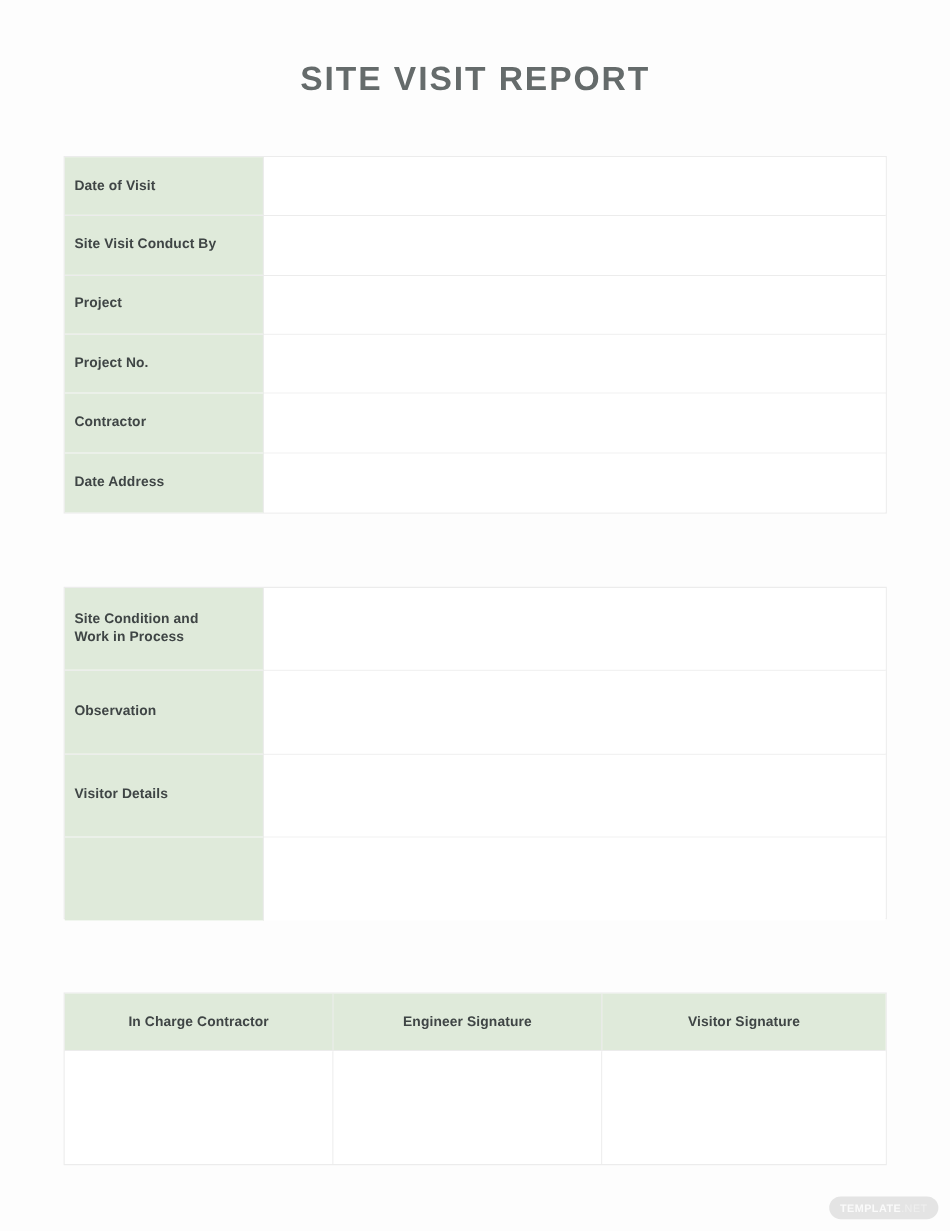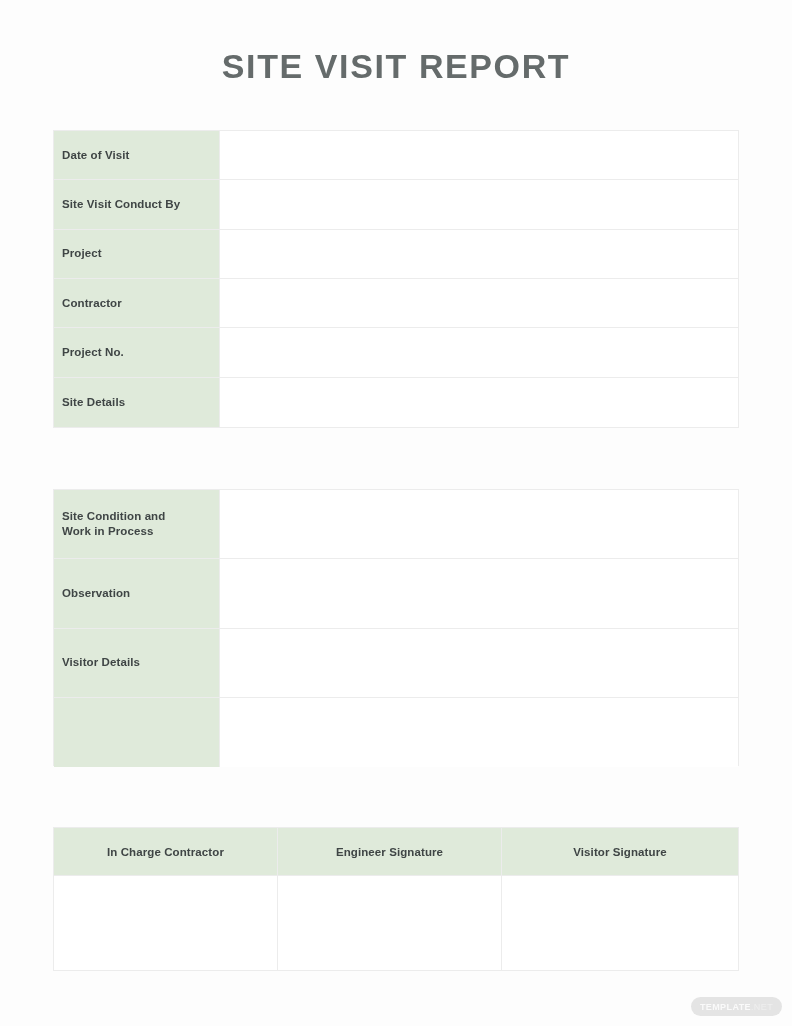--- a/index.html
+++ b/index.html
@@ -21,21 +21,21 @@
     inset: 0;
   }
 
   
   .doc-title {
     position: absolute;
     left: 0;
     top: 47px;
     width: 792px;
     text-align: center;
-    font-size: 34px;
+    font-size: 28px;
     font-weight: bold;
     letter-spacing: 1.6px;
     color: #656b6b;
     line-height: 38px;
     white-space: nowrap;
   }
 
   
   .tbl {
     position: absolute;
@@ -183,35 +183,35 @@
 
     <div class="row">
       <div class="label-cell">
         <span class="lbl-text">Project</span>
       </div>
       <div class="value-cell"></div>
     </div>
 
     <div class="row">
       <div class="label-cell">
+        <span class="lbl-text">Project No.</span>
+      </div>
+      <div class="value-cell"></div>
+    </div>
+
+    <div class="row">
+      <div class="label-cell">
         <span class="lbl-text">Contractor</span>
       </div>
       <div class="value-cell"></div>
     </div>
 
     <div class="row">
       <div class="label-cell">
-        <span class="lbl-text">Project No.</span>
-      </div>
-      <div class="value-cell"></div>
-    </div>
-
-    <div class="row">
-      <div class="label-cell">
-        <span class="lbl-text">Site Details</span>
+        <span class="lbl-text">Date Address</span>
       </div>
       <div class="value-cell"></div>
     </div>
 
   </div>
 
   <div class="tbl" id="table-narrative">
 
     <div class="row">
       <div class="label-cell">

